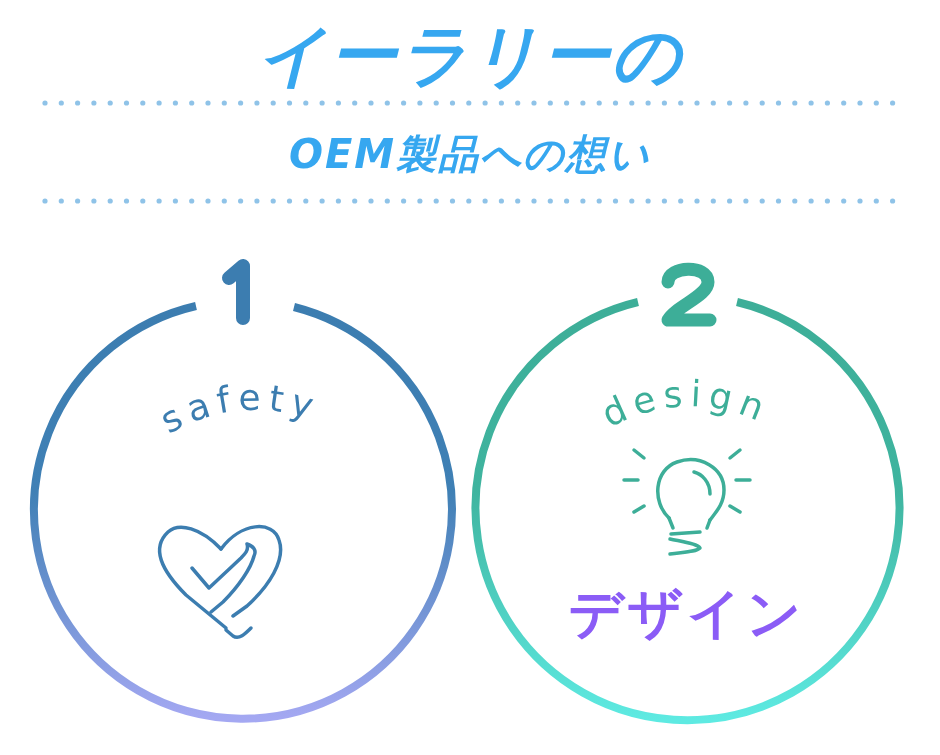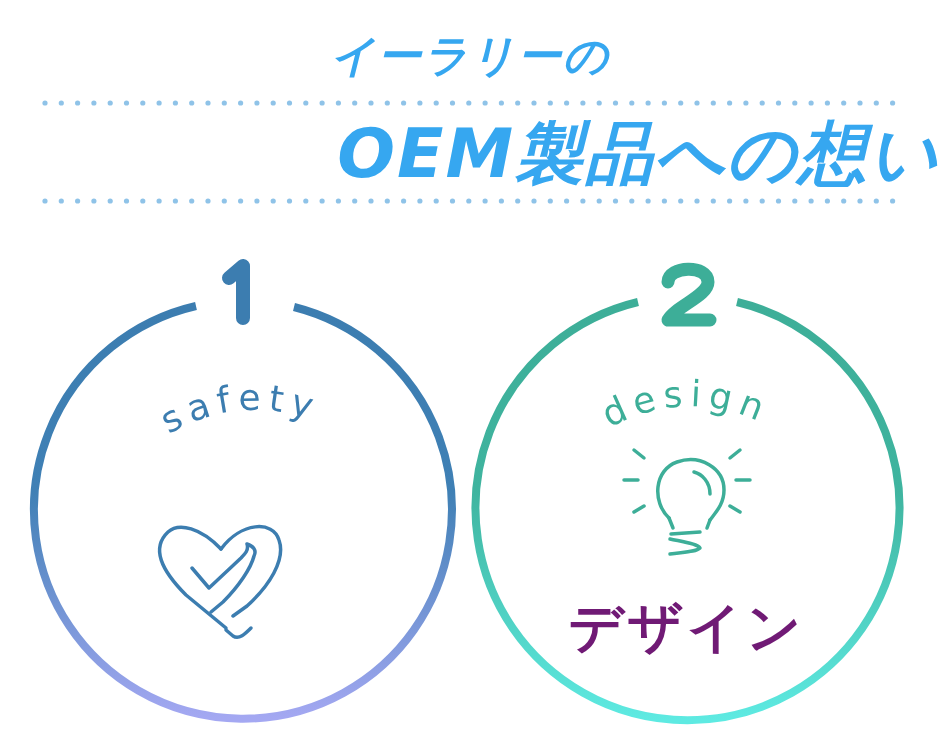--- a/index.html
+++ b/index.html
@@ -1,22 +1,22 @@
 <!DOCTYPE html>
 <html><head>
 <meta charset="utf-8">
 <style>
   html, body { margin: 0; padding: 0; background: #ffffff; }
   body { width: 940px; height: 755px; position: relative; overflow: hidden;
          font-family: "DejaVu Sans", sans-serif; }
   .title-line { position: absolute; left: 0; width: 940px; text-align: center;
                 font-weight: bold; font-style: italic; color: #36a7f0;
                 font-family: "DejaVu Sans", sans-serif; letter-spacing: 2px; }
-  #title1 { top: 24px; font-size: 44px; line-height: 64px; text-align: center; }
-  #title2 { top: 122px; font-size: 68px; line-height: 64px; text-align: right; }
+  #title1 { top: 24px; font-size: 68px; line-height: 64px; text-align: center; }
+  #title2 { top: 122px; font-size: 40px; line-height: 64px; }
   .dots { position: absolute; left: 0; top: 0; }
   .card { position: absolute; top: 250px; width: 450px; height: 505px; }
   .card svg { position: absolute; left: 0; top: 0; }
   .label-jp { position: absolute; left: 0; width: 100%; text-align: center;
               font-weight: bold; font-family: "DejaVu Sans", sans-serif; font-size: 54px;
               letter-spacing: 4px; }
 </style>
 </head>
 <body>
 
@@ -191,14 +191,14 @@
       <path d="M 209 284 L 238 282"></path>
       <path d="M 208 289 C 222 292 236 294 238 298 C 234 302 222 302 208 304"></path>
       <path d="M 172 200 L 182 208"></path>
       <path d="M 162 230 L 176 230"></path>
       <path d="M 172 262 L 182 256"></path>
       <path d="M 278 200 L 268 208"></path>
       <path d="M 288 230 L 274 230"></path>
       <path d="M 278 262 L 268 256"></path>
     </g>
   </svg>
-  <div class="label-jp" style="top:342px; color:#701a75;">デザイン</div>
+  <div class="label-jp" style="top:328px; color:#8b5cf6;">デザイン</div>
 </div>
 
 </body></html>

